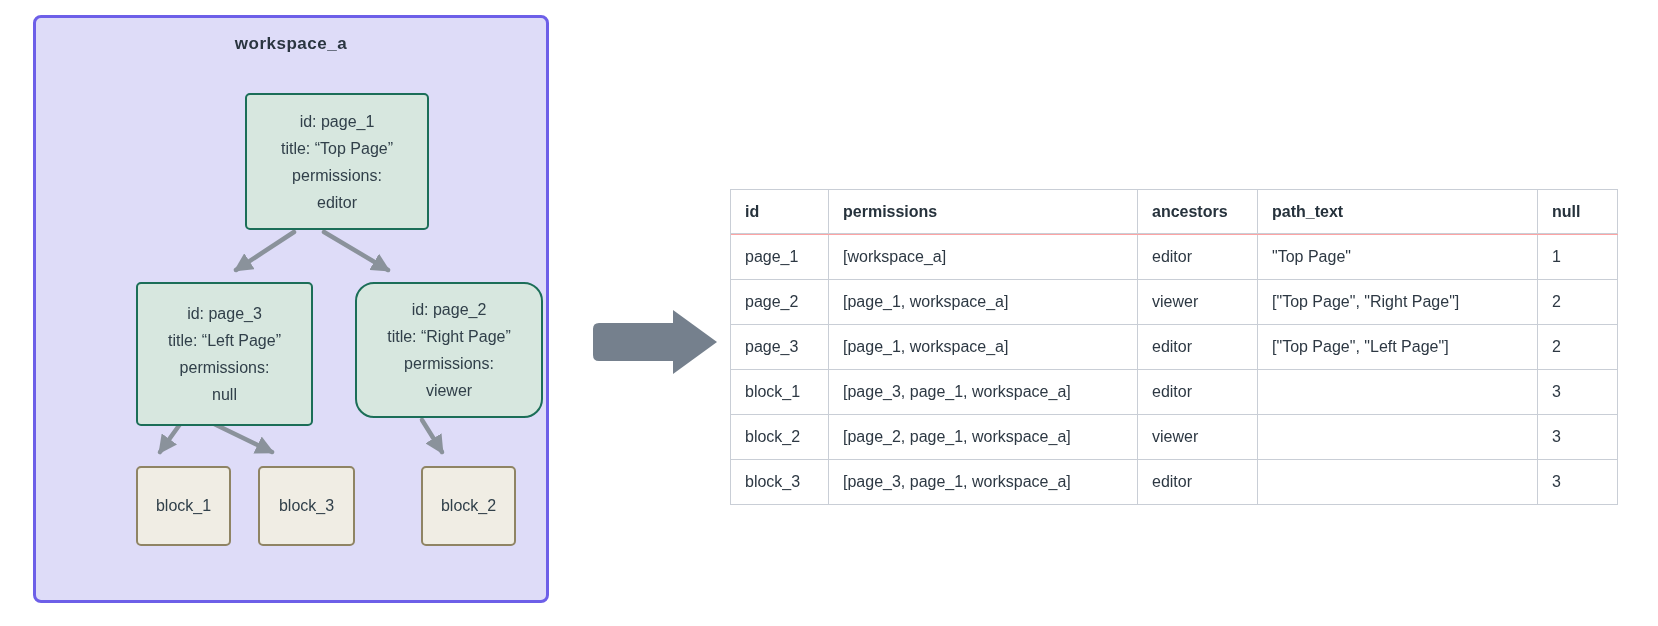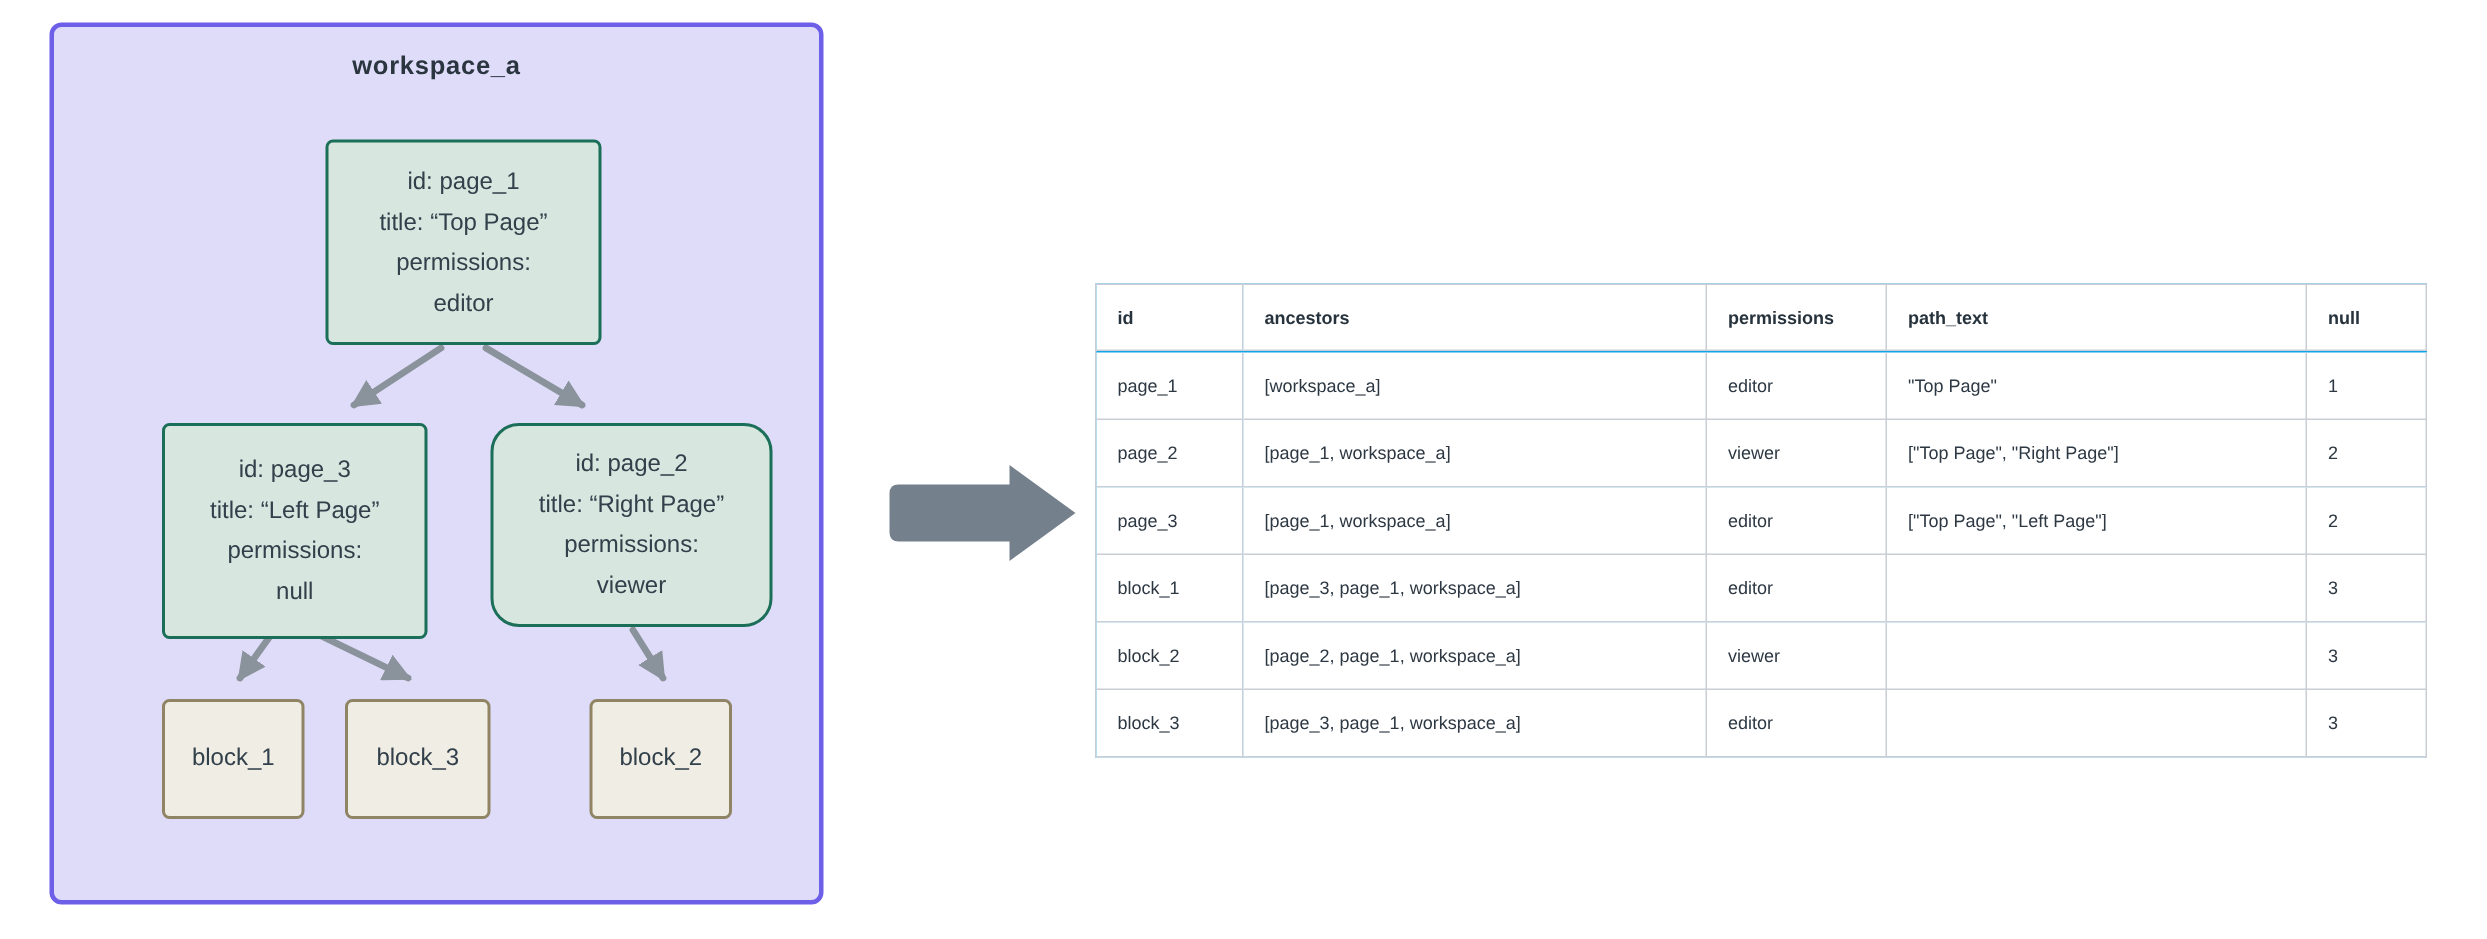--- a/index.html
+++ b/index.html
@@ -52,20 +52,21 @@
     position: absolute;
     box-sizing: border-box;
     display: flex;
     flex-direction: column;
     align-items: center;
     justify-content: center;
     text-align: center;
     font-size: 16px;
     color: #31404a;
     border-radius: 5px;
+    margin-left: 28px;
   }
   .node.page {
     background: #d7e7df;
     border: 2px solid #1b6e58;
     line-height: 27px;
   }
   .node.block {
     background: #f0ede4;
     border: 2.5px solid #8f8464;
     line-height: 20px;
@@ -89,23 +90,23 @@
   
   .result-table {
     position: absolute;
     left: 730px;
     top: 189px;
     display: grid;
     grid-template-columns: 98px 309px 120px 280px 80px;
     grid-auto-rows: 45px;
     border-top: 1px solid #c9ced6;
     border-left: 1px solid #c9ced6;
-    background: #0ea5e9;
+    background: #fca5a5;
     color: #2d3843;
-    font-size: 12px;
+    font-size: 16px;
   }
   .tcell {
     box-sizing: border-box;
     border-right: 1px solid #c9ced6;
     border-bottom: 1px solid #c9ced6;
     display: flex;
     align-items: center;
     padding-left: 14px;
     padding-right: 6px;
     white-space: nowrap;
@@ -172,22 +173,22 @@
       <div>block_2</div>
     </div>
   </div>
 
   <svg class="flow-arrow" viewBox="0 0 135 84">
     <path d="M11 23 H85 V10 L129 42 L85 74 V61 H11 Q5 61 5 55 V29 Q5 23 11 23 Z" fill="#75808d"></path>
   </svg>
 
   <div class="result-table">
     <div class="tcell th">id</div>
+    <div class="tcell th">permissions</div>
     <div class="tcell th">ancestors</div>
-    <div class="tcell th">permissions</div>
     <div class="tcell th">path_text</div>
     <div class="tcell th">null</div>
 
     <div class="tcell">page_1</div>
     <div class="tcell">[workspace_a]</div>
     <div class="tcell">editor</div>
     <div class="tcell">"Top Page"</div>
     <div class="tcell">1</div>
 
     <div class="tcell">page_2</div>

